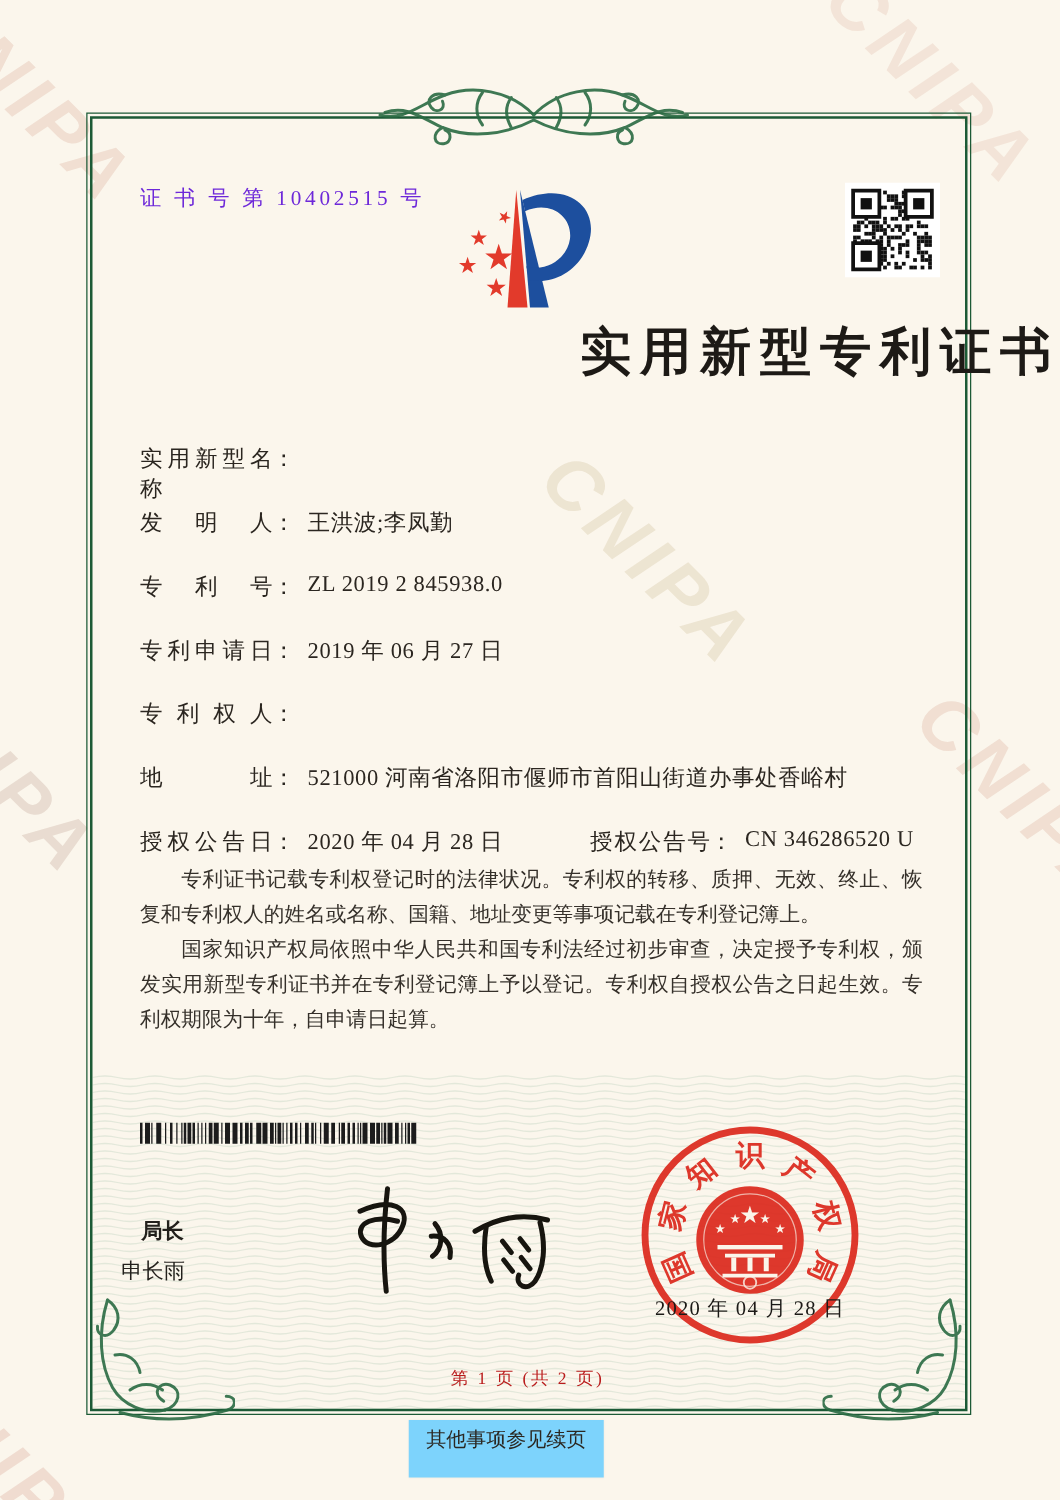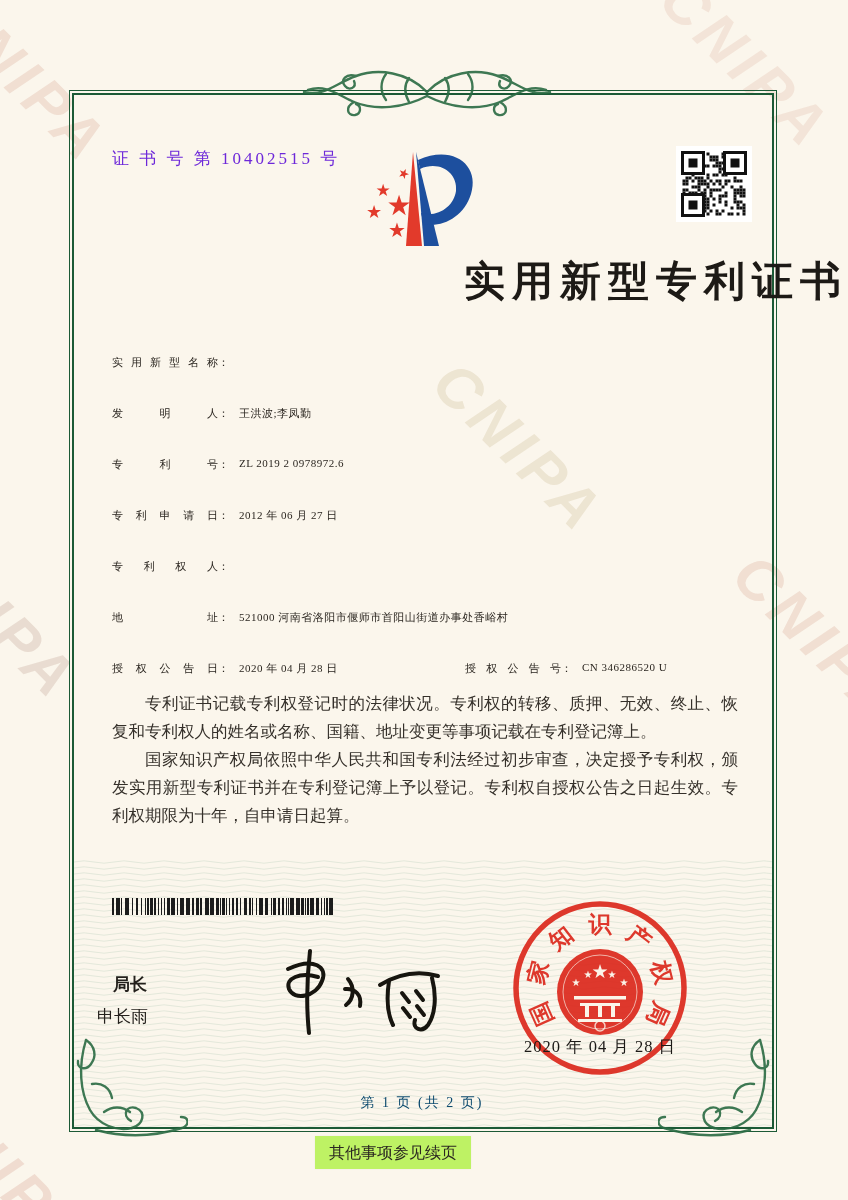--- a/index.html
+++ b/index.html
@@ -12,40 +12,40 @@
       transform:rotate(45deg);transform-origin:left top;user-select:none;pointer-events:none;}
   
   #frame{left:69px;top:90px;width:706px;height:1040px;border:1.5px solid #1c5a36;}
   #frame-inner{position:absolute;left:2px;top:2px;right:2px;bottom:2px;border:2.5px solid #1c5a36;}
   
   #cert-no{left:112px;top:147px;font-size:17px;letter-spacing:3px;color:#6d28d9;}
   #title{left:0;top:254px;width:100%;text-align:right;font-size:41px;font-weight:bold;
          letter-spacing:7px;color:#1d1a16;}
   
   #fields{left:112px;top:355px;width:630px;}
-  .field-row{height:51px;display:flex;align-items:flex-start;font-size:11px;color:#2b2620;}
+  .field-row{height:51px;display:flex;align-items:flex-start;font-size:18px;color:#2b2620;}
   .f-label{display:inline-block;width:106px;text-align:justify;text-align-last:justify;}
   .f-label2{display:inline-block;width:96px;text-align:justify;text-align-last:justify;margin-left:26px;font-family:Liberation Mono, monospace;}
   .f-colon{margin-right:10px;}
   .f-value{letter-spacing:.5px;}
   .f-value-fixed{display:inline-block;width:200px;}
   
   #paras{left:112px;top:690px;width:626px;}
   #paras p{margin:0;text-indent:2em;font-size:16.5px;line-height:28px;text-align:justify;color:#35302a;}
   
   #waves{left:74px;top:858px;}
   #barcode{left:112px;top:898px;}
   #signer-title{left:113px;top:973px;font-family:"Liberation Sans","DejaVu Sans",sans-serif;font-size:17px;color:#23201c;font-weight:bold;}
   #signer-name{left:97px;top:1005px;font-family:"Liberation Sans","DejaVu Sans",sans-serif;font-size:17px;color:#23201c;}
   #signature{left:248px;top:945px;}
   #seal{left:505px;top:893px;opacity:.93;}
   #seal-date{left:500px;top:1036px;width:200px;text-align:center;font-size:16.5px;
              letter-spacing:1px;color:#1c1a17;}
-  #page-info{left:69px;top:1094px;width:706px;text-align:center;font-size:14px;letter-spacing:2px;color:#0c4a6e;}
-  #note-box{left:315px;top:1136px;width:156px;height:33px;background:#bef264;
+  #page-info{left:69px;top:1094px;width:706px;text-align:center;font-size:14px;letter-spacing:2px;color:#b91c1c;}
+  #note-box{left:327px;top:1136px;width:156px;height:46px;background:#7dd3fc;
             text-align:center;line-height:33px;font-size:16px;color:#2b2721;box-shadow:0 0 2px rgba(0,0,0,.05);}
   svg{display:block;}
 </style>
 </head>
 <body>
 
 <div id="page">
 
   <div id="watermarks">
       <div class="wm" style="left: -28px; top: -22px; color: rgba(205, 140, 120, 0.22);">CNIPA</div>
@@ -317,26 +317,26 @@
         <span class="f-colon">：</span>
       </div>
       <div class="field-row">
         <span class="f-label">发明人</span>
         <span class="f-colon">：</span>
         <span class="f-value">王洪波;李凤勤</span>
       </div>
       <div class="field-row">
         <span class="f-label">专利号</span>
         <span class="f-colon">：</span>
-        <span class="f-value">ZL 2019 2 0978972.6</span>
+        <span class="f-value">ZL 2019 2 845938.0</span>
       </div>
       <div class="field-row">
         <span class="f-label">专利申请日</span>
         <span class="f-colon">：</span>
-        <span class="f-value">2012 年 06 月 27 日</span>
+        <span class="f-value">2019 年 06 月 27 日</span>
       </div>
       <div class="field-row">
         <span class="f-label">专利权人</span>
         <span class="f-colon">：</span>
       </div>
       <div class="field-row">
         <span class="f-label">地址</span>
         <span class="f-colon">：</span>
         <span class="f-value">521000 河南省洛阳市偃师市首阳山街道办事处香峪村</span>
       </div>

